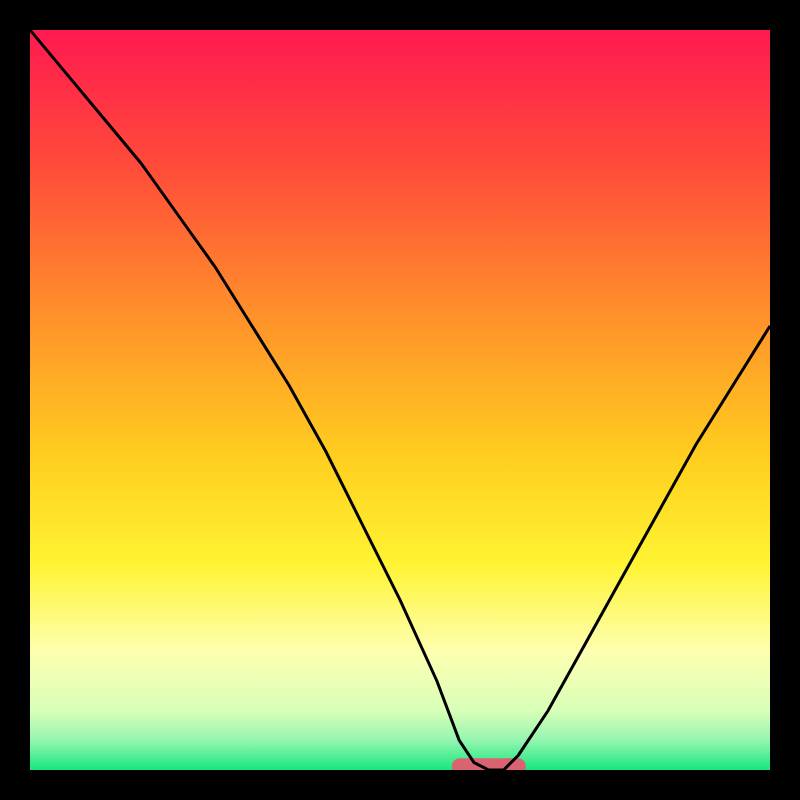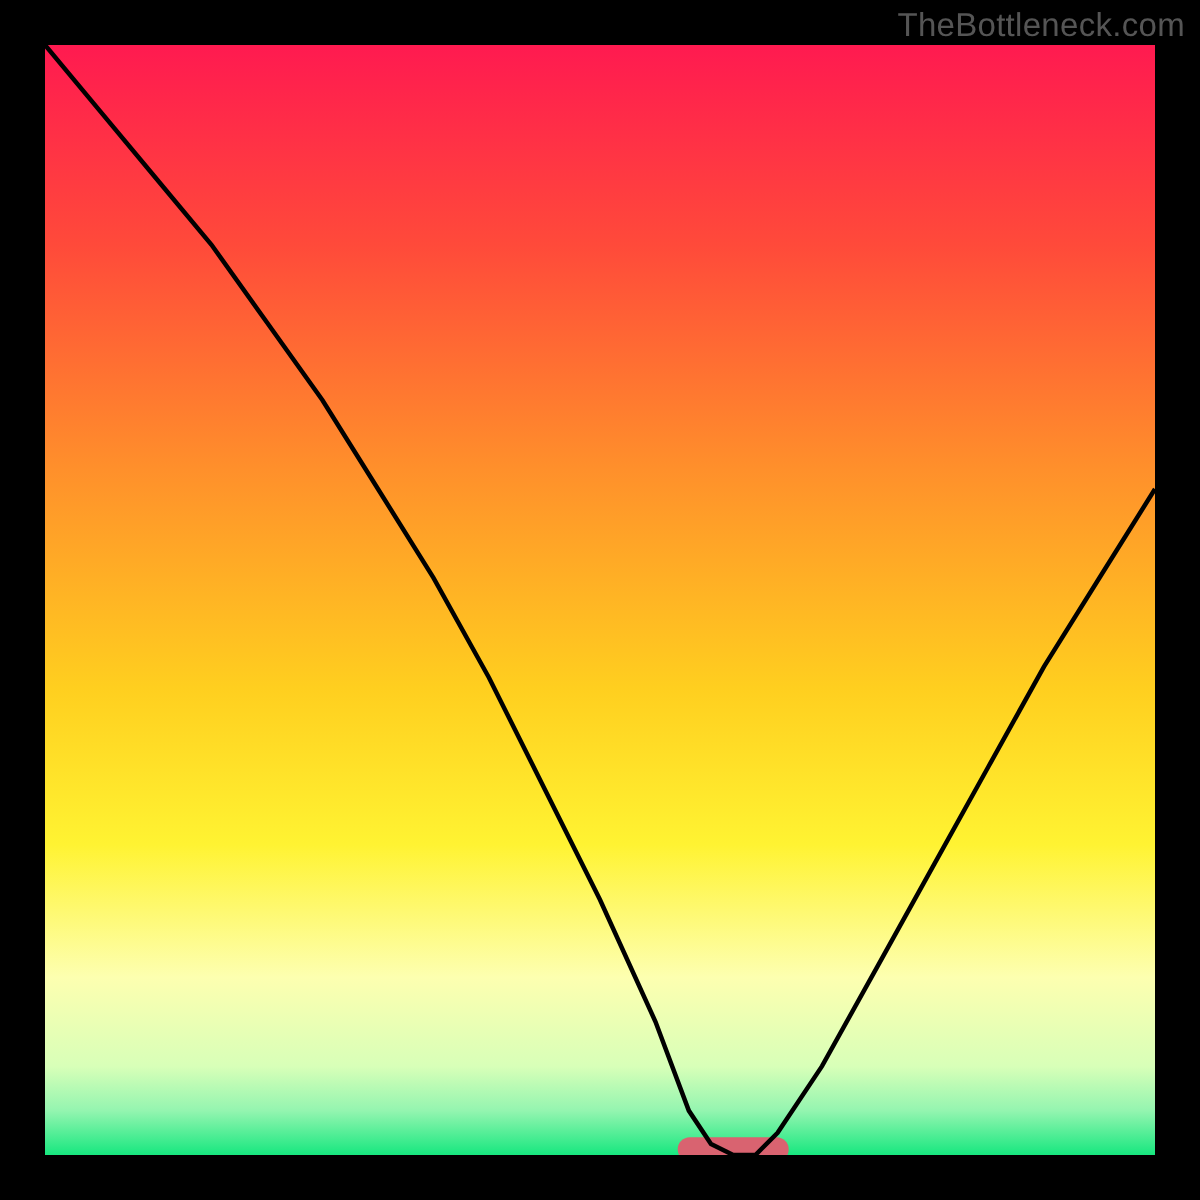--- a/index.html
+++ b/index.html
@@ -34,21 +34,20 @@
     width: 740px;
     height: 740px;
   }
   svg { display: block; }
 </style>
 </head>
 <body>
 
 <div class="container">
 
-  <div class="watermark">TheBottleneck.com</div>
 
   <div class="plot-area">
     <svg id="chart-svg" width="740" height="740" viewBox="0 0 740 740">
       <defs>
         <linearGradient id="bg-grad" x1="0" y1="0" x2="0" y2="1">
             <stop offset="0%" stop-color="#ff1a50"></stop>
             <stop offset="18%" stop-color="#ff4a3a"></stop>
             <stop offset="38%" stop-color="#ff8f2b"></stop>
             <stop offset="57.99999999999999%" stop-color="#ffcf1f"></stop>
             <stop offset="72%" stop-color="#fff332"></stop>

